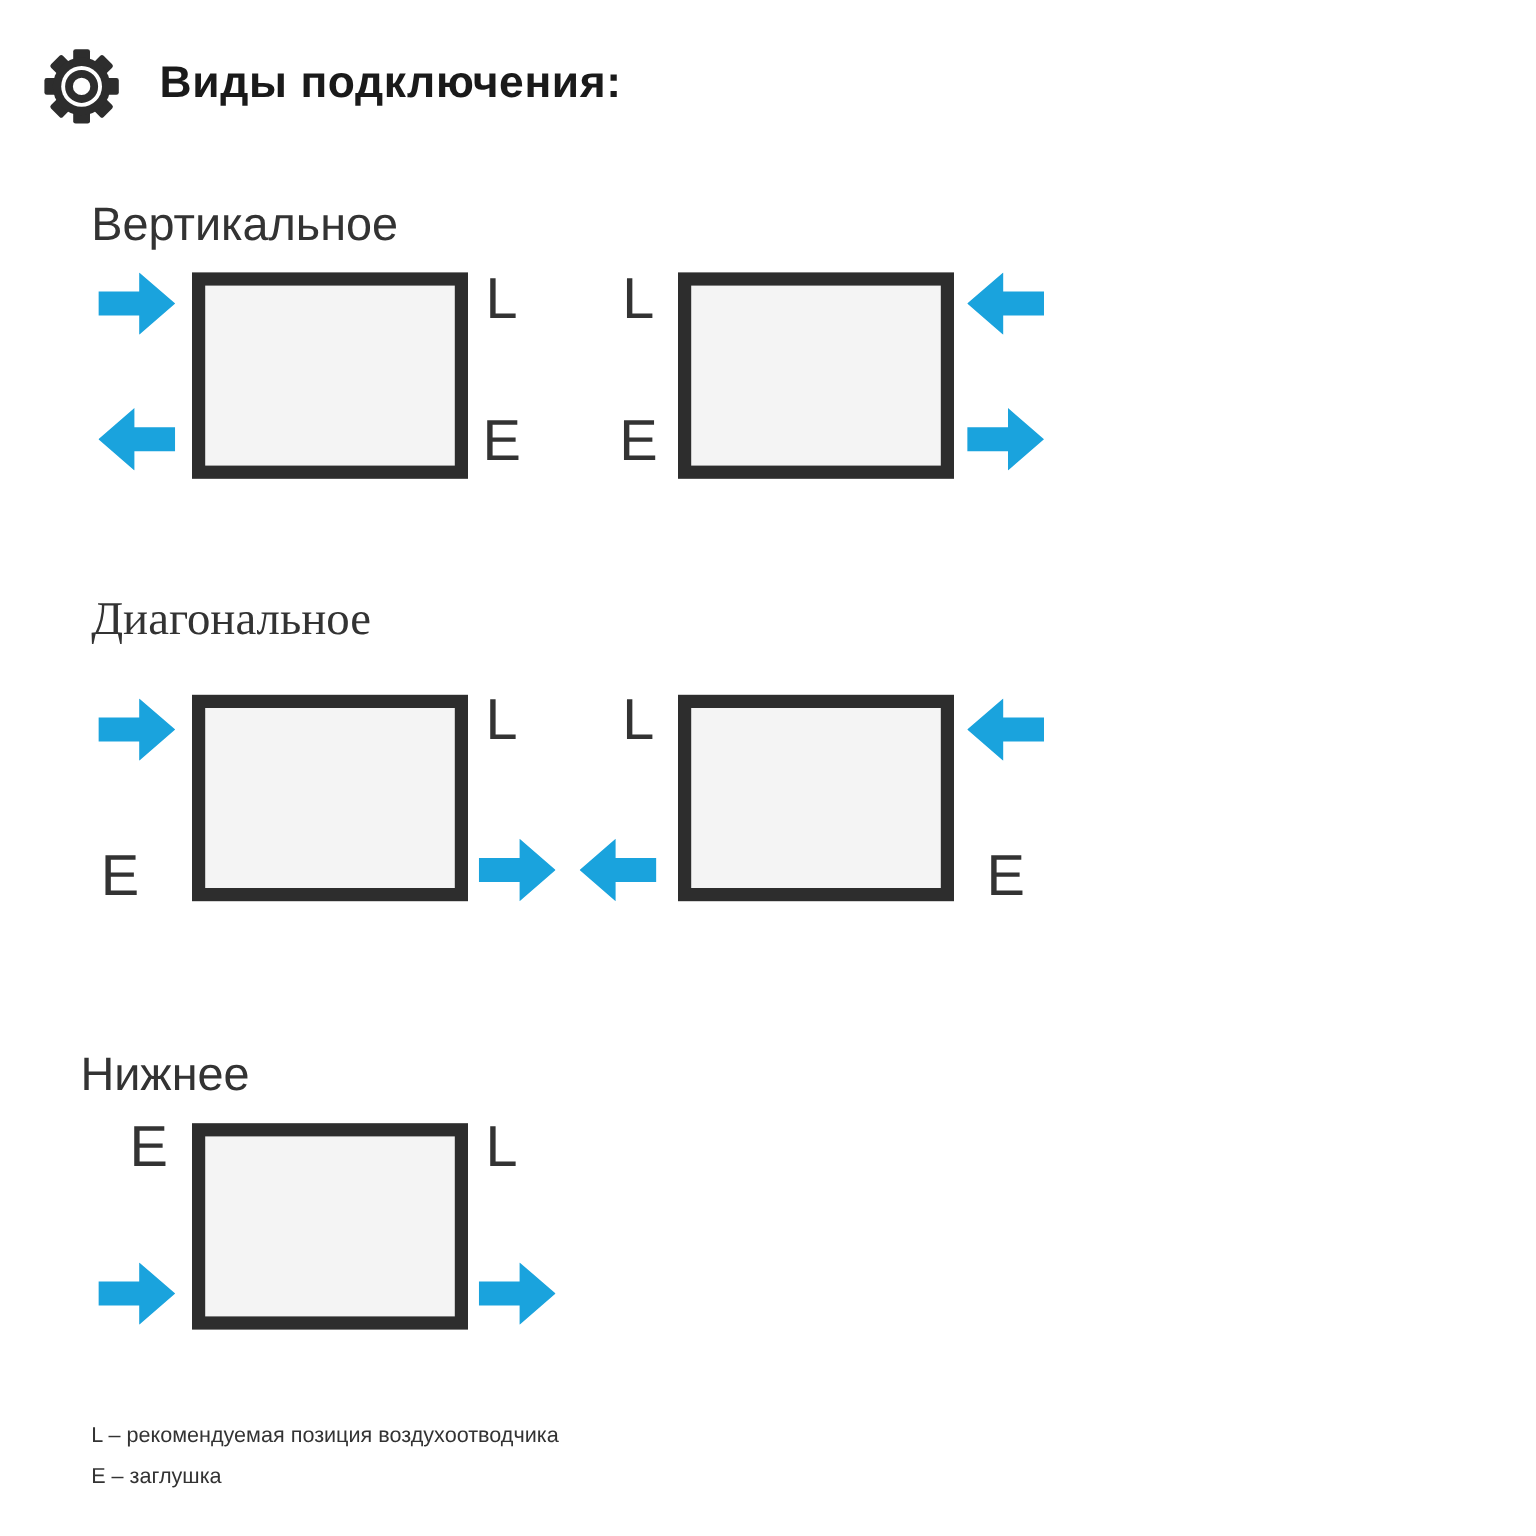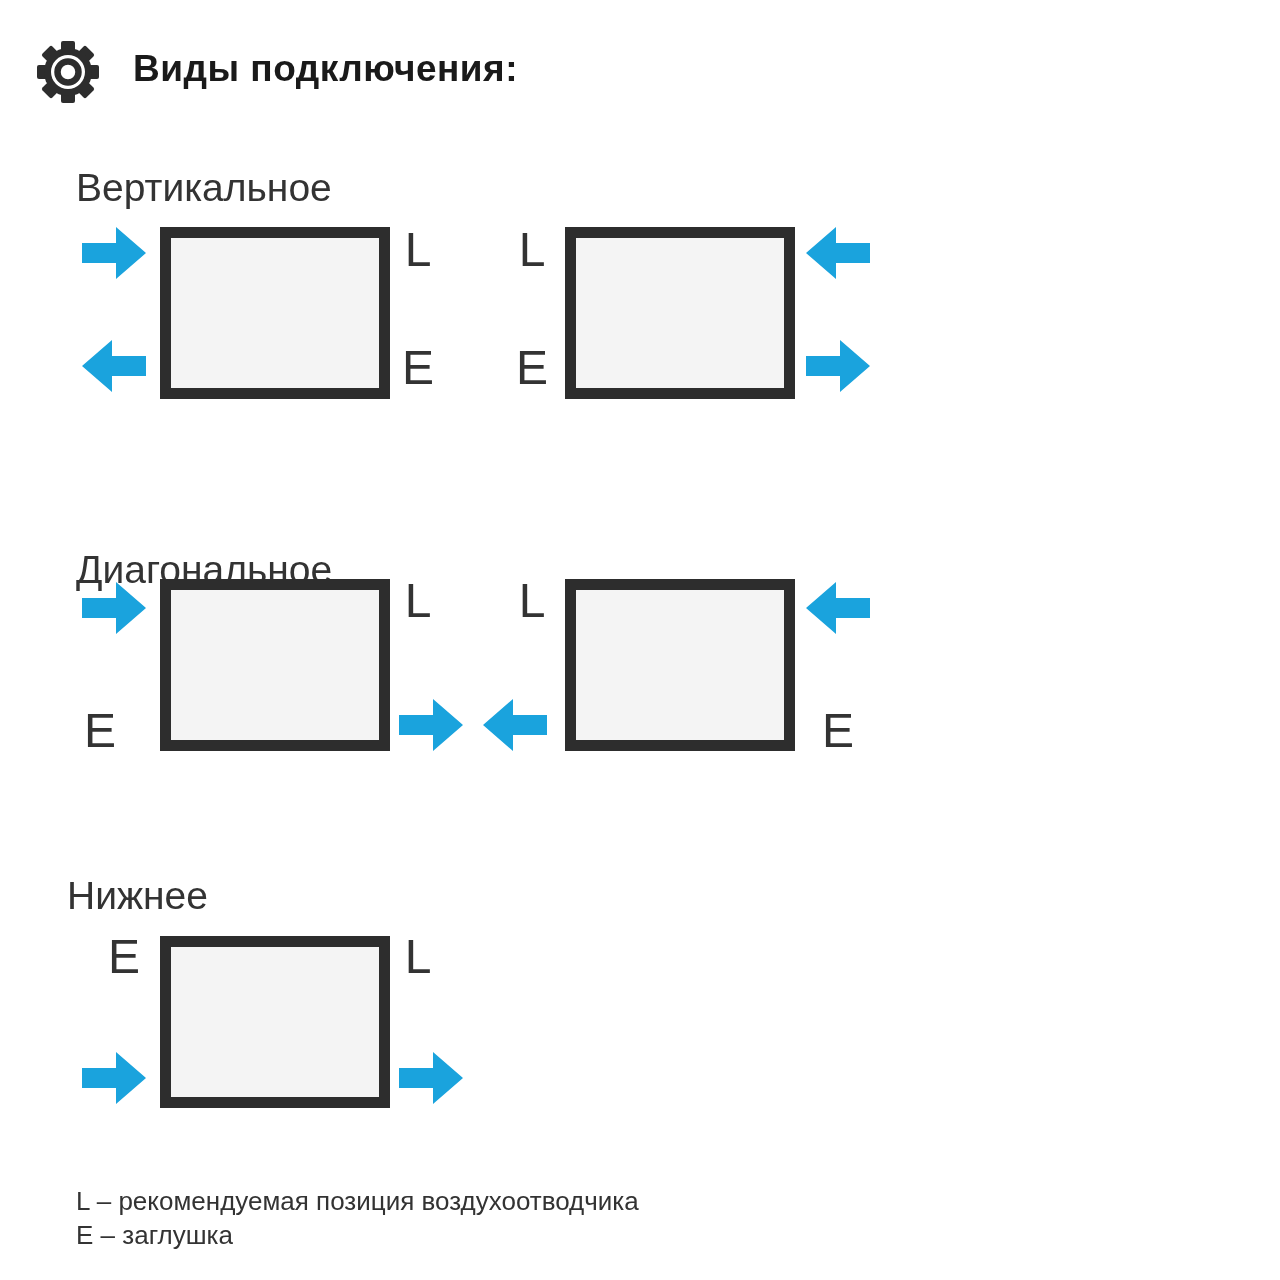--- a/index.html
+++ b/index.html
@@ -29,21 +29,21 @@
   }
   .port-letter{
     position:absolute;width:44px;font-size:48px;line-height:50px;font-weight:400;
     color:var(--text);text-align:center;
   }
   .arrow{position:absolute;width:64px;height:52px;}
   .arrow svg{display:block;width:100%;height:100%;}
   .arrow svg polygon{fill:var(--accent);}
   .arrow.left svg{transform:scaleX(-1);}
   .legend-line{
-    position:absolute;font-size:26px;color:var(--text);white-space:nowrap;
+    position:absolute;font-size:18px;color:var(--text);white-space:nowrap;
   }
 </style>
 </head>
 <body>
 
 <div class="canvas">
 
   <div class="gear">
     <svg viewBox="0 0 64 64" aria-hidden="true">
       <g fill="#2d2d2d">
@@ -88,21 +88,21 @@
     <svg viewBox="0 0 64 52">
         <polygon points="0,16 34,16 34,0 64,26 34,52 34,36 0,36"></polygon>
       </svg>
   </div>
   <div class="arrow" style="left:806px;top:340px;">
     <svg viewBox="0 0 64 52">
         <polygon points="0,16 34,16 34,0 64,26 34,52 34,36 0,36"></polygon>
       </svg>
   </div>
 
-  <div class="section-title" style="left:76px;top:548px;">Диагональное</div>
+  <div class="section-title" style="left:76px;top:493px;font-family:Liberation Serif, serif;">Диагональное</div>
 
   <div class="arrow" style="left:82px;top:582px;">
     <svg viewBox="0 0 64 52">
         <polygon points="0,16 34,16 34,0 64,26 34,52 34,36 0,36"></polygon>
       </svg>
   </div>
   <div class="radiator" style="left:160px;top:579px;"></div>
   <div class="port-letter" style="left:78px;top:706px;">E</div>
   <div class="port-letter" style="left:396px;top:576px;">L</div>
   <div class="arrow" style="left:399px;top:699px;">

